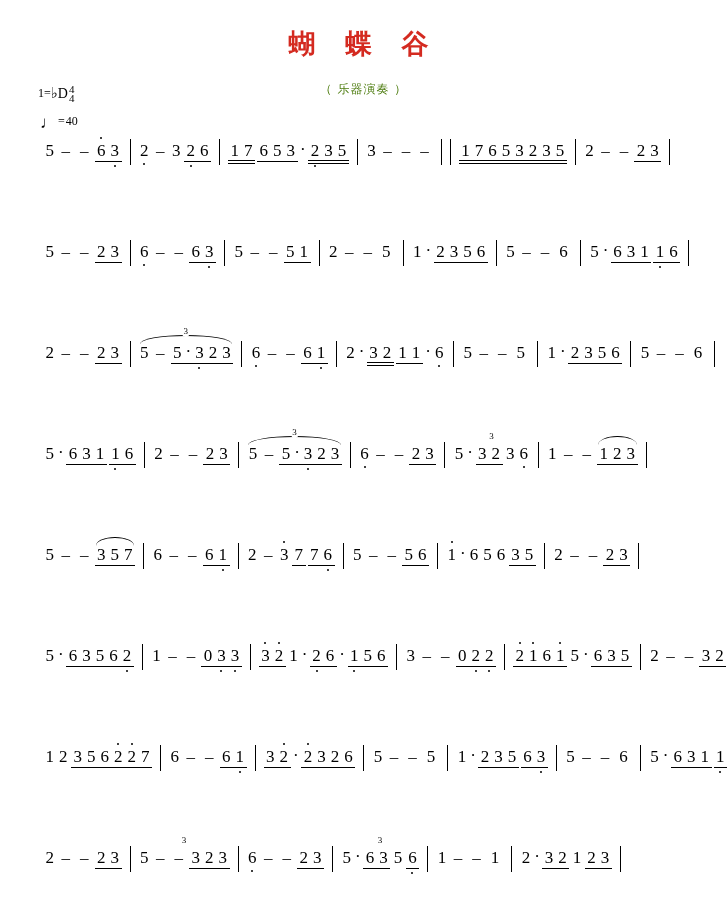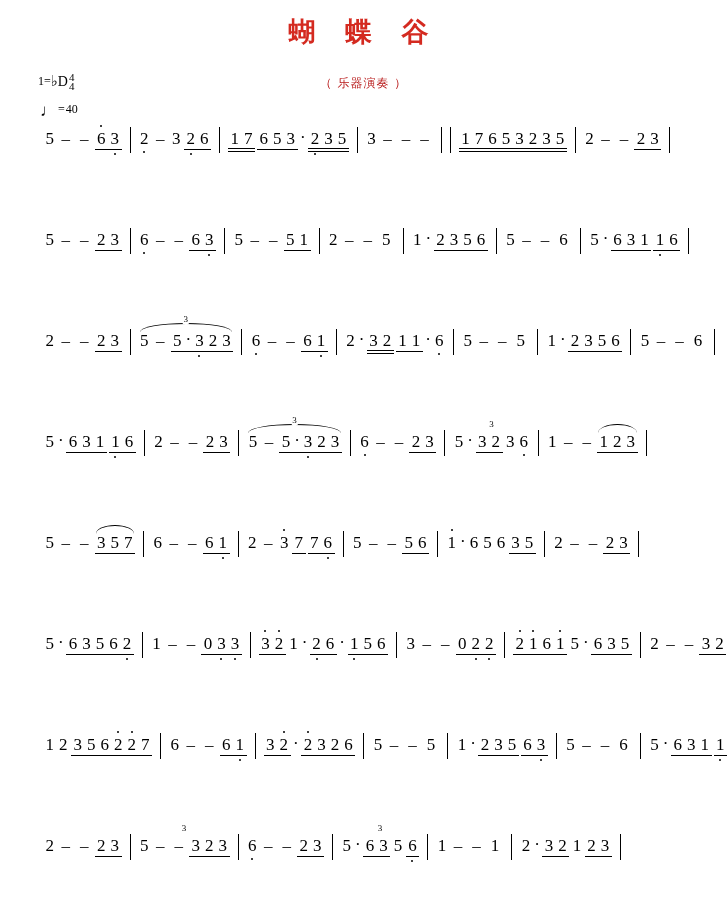--- a/index.html
+++ b/index.html
@@ -21,30 +21,30 @@
     position: relative;
   }
   
   .title {
     text-align: center;
     color: #d42a20;
     font-family: "DejaVu Sans", sans-serif;
     font-weight: bold;
     font-size: 27px;
     letter-spacing: 10px;
-    margin-top: 18px;
+    margin-top: 30px;
     line-height: 1;
   }
   .subtitle {
     text-align: center;
-    color: #b91c1c;
+    color: #4d7c0f;
     font-family: "DejaVu Sans", sans-serif;
     font-size: 12px;
     letter-spacing: 1px;
-    margin-top: 30px;
+    margin-top: 24px;
   }
   
   .header-block {
     position: absolute;
     left: 38px;
     top: 56px;
     font-family: "Liberation Serif", serif;
   }
   .keysig {
     font-size: 13px;

